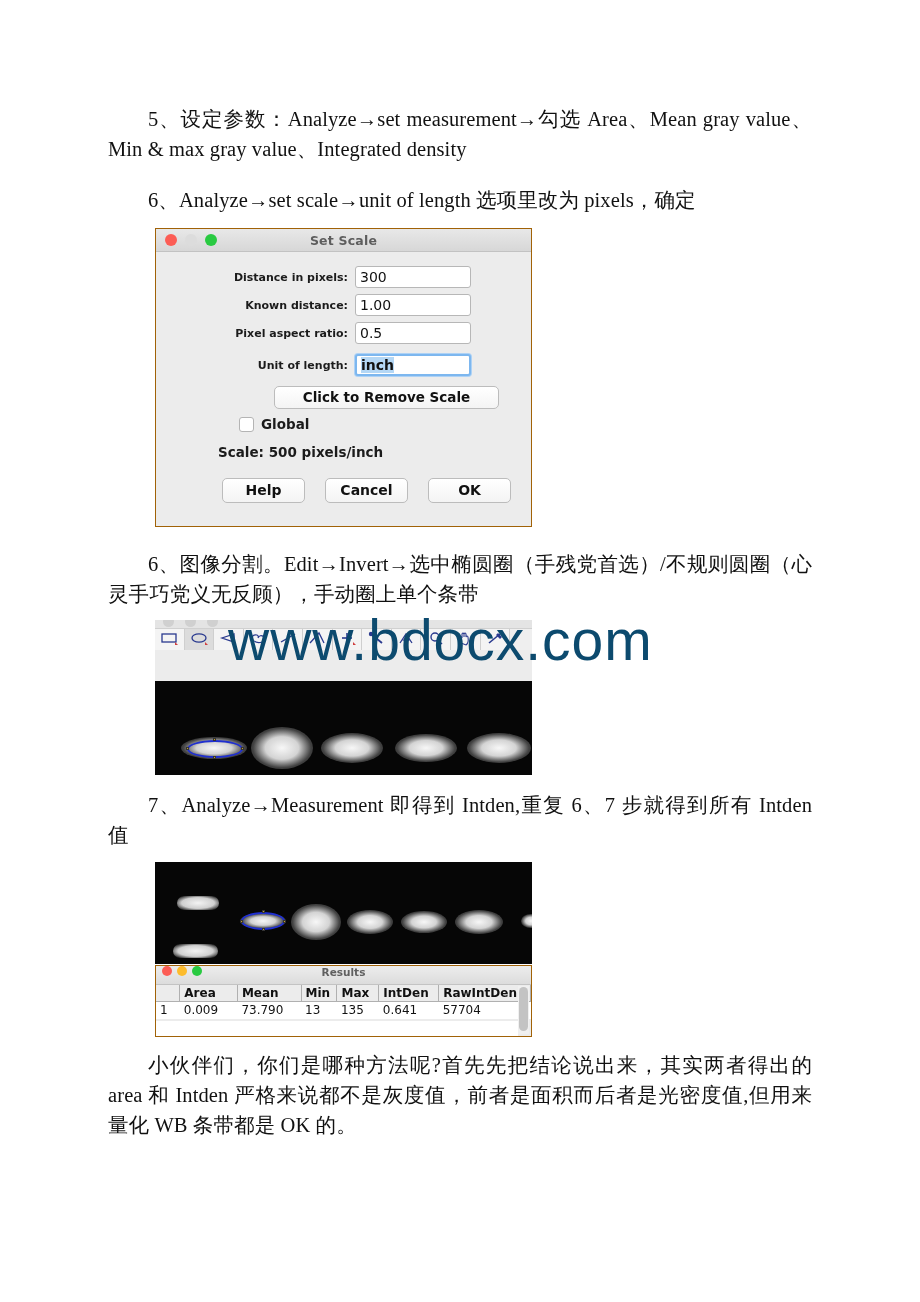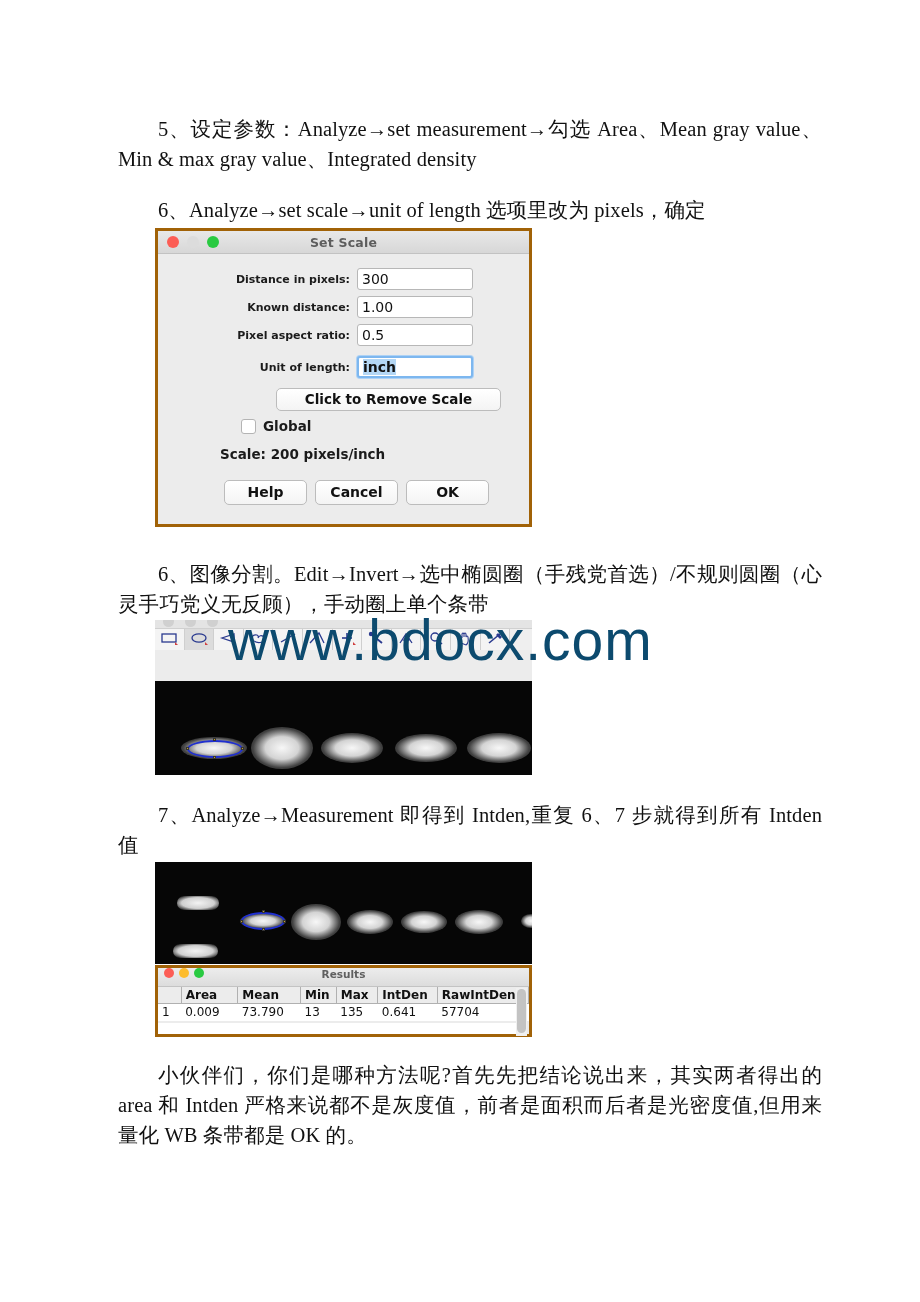--- a/index.html
+++ b/index.html
@@ -22,30 +22,30 @@
     left: 108px;
     top: 0;
     width: 704px;
   }
   .para {
     font-family: "Liberation Serif", serif;
     font-size: 20.5px;
     line-height: 30px;
     text-align: justify;
     letter-spacing: 0.1px;
-    margin: 10px;
+    margin: 0;
     color: #111;
   }
   .indent { text-indent: 40px; }
 
   
   .mac-window {
     position: absolute;
     background: #ececec;
-    border: 3px solid #a16207;
+    border: 1px solid #a16207;
     box-sizing: border-box;
   }
   .mac-titlebar {
     height: 22px;
     background: linear-gradient(#e8e8e8, #d7d7d7);
     border-bottom: 1px solid #c2c2c2;
     display: flex;
     align-items: center;
     position: relative;
   }
@@ -156,21 +156,21 @@
   }
   #scale-summary {
     margin: 12px 0 0 62px;
     font-size: 13.5px;
     font-weight: bold;
     color: #1b1b1b;
     font-family: "DejaVu Sans", sans-serif;
   }
   .ss-buttons {
     display: flex;
-    gap: 8px;
+    gap: 20px;
     margin: 18px 0 0 66px;
   }
   .ss-buttons .ss-btn {
     width: 83px;
     height: 25px;
     line-height: 23px;
     font-size: 14px;
   }
 
   
@@ -409,21 +409,21 @@
       </div>
     </div>
 
     <div class="ss-btn" id="remove-scale-button">Click to Remove Scale</div>
 
     <div class="ss-global-row">
       <span class="checkbox"></span>
       <span class="ss-global-label">Global</span>
     </div>
 
-    <div id="scale-summary">Scale: 200 pixels/inch</div>
+    <div id="scale-summary">Scale: 500 pixels/inch</div>
 
     <div class="ss-buttons">
       <div class="ss-btn">Help</div>
       <div class="ss-btn">Cancel</div>
       <div class="ss-btn">OK</div>
     </div>
   </div>
 </div>
 
 <div id="watermark">www.bdocx.com</div>

